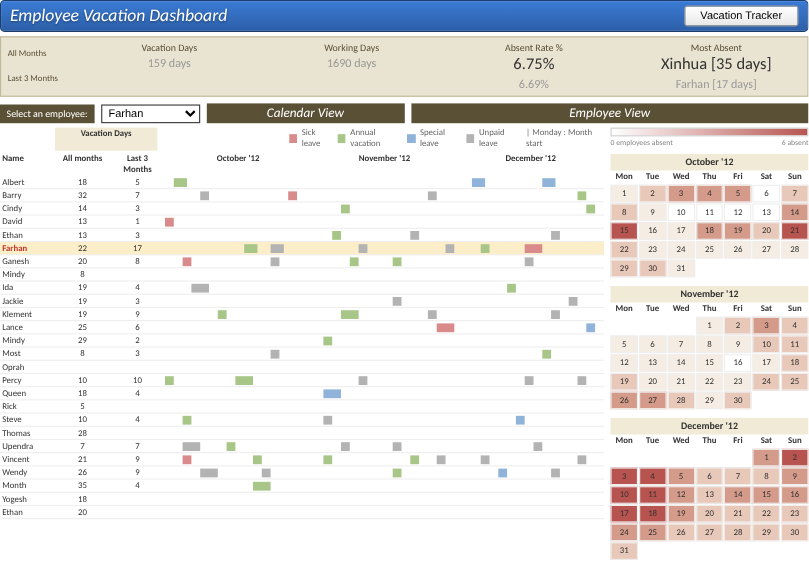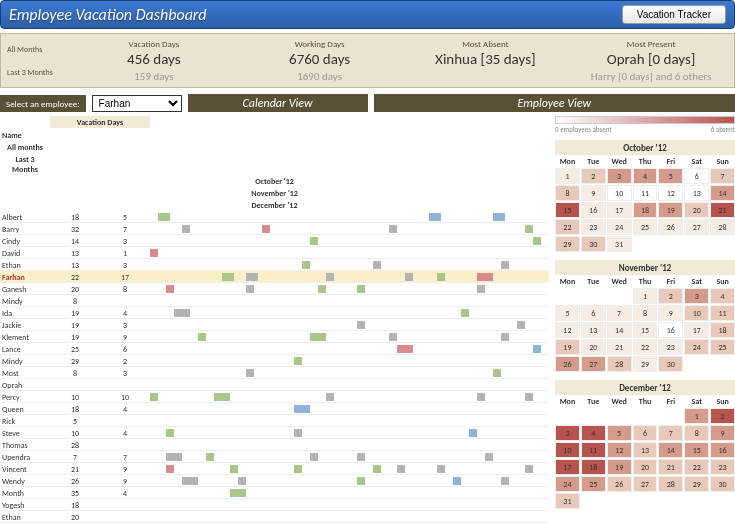--- a/index.html
+++ b/index.html
@@ -16,21 +16,21 @@
 .stat-main { font-size: 15px; color: #333; }
 .stat-sub { font-size: 11px; color: #999; margin-top: 2px; }
 .selectrow { display: flex; align-items: center; margin-top: 6px; gap: 6px; }
 .selectlabel { background: #5a5036; color: #fff; font-size: 9px; padding: 3px 6px; }
 .empselect { font-size: 10px; padding: 1px 2px; border: 1px solid #333; background: #fff; width: 90px; }
 .viewtitle { flex: 1; background: #5a5036; color: #fff; font-style: italic; font-size: 12px; text-align: center; padding: 2px 0; }
 .main { display: flex; gap: 6px; margin-top: 4px; }
 .left { flex: 1; }
 .legend { display: flex; align-items: center; gap: 4px; font-size: 8px; color: #666; margin-bottom: 2px; padding-left: 120px; }
 .lg { width: 8px; height: 8px; display: inline-block; }
-.subhdr { display: flex; font-size: 8px; flex-direction: column; }
+.subhdr { display: flex; font-size: 8px; }
 .subhdr > div { padding: 1px 2px; }
 .sh1 { width: 50px; }
 .sh2 { width: 50px; text-align: center; }
 .sh3 { width: 50px; text-align: center; }
 .erow { display: flex; font-size: 8px; border-bottom: 1px solid #eee; height: 12px; align-items: center; }
 .erow.sel { background: #fceec8; }
 .erow.sel .ename { color: #c0392b; font-weight: bold; }
 .ename { width: 50px; padding-left: 2px; }
 .evac1 { width: 50px; text-align: center; }
 .evac2 { width: 50px; text-align: center; }
@@ -57,52 +57,62 @@
 
 <div class="summary">
   <div class="summary-body">
     <div class="rowlabels">
       <div>All Months</div>
       <div>Last 3 Months</div>
     </div>
     <div id="stats" style="display:flex;flex:1">
         <div class="statcol">
           <div class="stat-label">Vacation Days</div>
-          <div class="stat-main">456 days</div>
           <div class="stat-sub">159 days</div>
         </div>
         <div class="statcol">
           <div class="stat-label">Working Days</div>
-          <div class="stat-main">6760 days</div>
           <div class="stat-sub">1690 days</div>
+        </div>
+        <div class="statcol">
+          <div class="stat-label">Absent Rate %</div>
+          <div class="stat-main">6.75%</div>
+          <div class="stat-sub">6.69%</div>
         </div>
         <div class="statcol">
           <div class="stat-label">Most Absent</div>
           <div class="stat-main">Xinhua [35 days]</div>
-        </div>
-        <div class="statcol">
-          <div class="stat-label">Most Present</div>
-          <div class="stat-main">Oprah [0 days]</div>
-          <div class="stat-sub">Harry [0 days] and 6 others</div>
+          <div class="stat-sub">Farhan [17 days]</div>
         </div>
       </div>
   </div>
 </div>
 
 <div class="selectrow">
   <div class="selectlabel">Select an employee:</div>
   <select class="empselect"><option>Farhan</option></select>
   <div class="viewtitle" style="flex:0 0 180px">Calendar View</div>
   <div class="viewtitle">Employee View</div>
 </div>
 
 <div class="main">
   <div class="left">
     <div style="display:flex">
       <div class="vacdays-hdr">Vacation Days</div>
+      <div class="legend" id="legend">
+          <span class="lg" style="background: rgb(217, 139, 139);"></span>
+          <span>Sick leave</span>
+          <span class="lg" style="background: rgb(168, 198, 136);"></span>
+          <span>Annual vacation</span>
+          <span class="lg" style="background: rgb(143, 179, 217);"></span>
+          <span>Special leave</span>
+          <span class="lg" style="background: rgb(179, 179, 179);"></span>
+          <span>Unpaid leave</span>
+          <span>| Monday : Month start</span>
+        </div>
     </div>
     <div class="subhdr">
       <div class="sh1" style="font-weight:bold">Name</div>
       <div class="sh2" style="font-weight:bold">All months</div>
       <div class="sh3" style="font-weight:bold">Last 3 Months</div>
       <div style="flex:1;text-align:center;font-weight:bold">October '12</div>
       <div style="flex:1;text-align:center;font-weight:bold">November '12</div>
       <div style="flex:1;text-align:center;font-weight:bold">December '12</div>
     </div>
     <div id="emplist">

